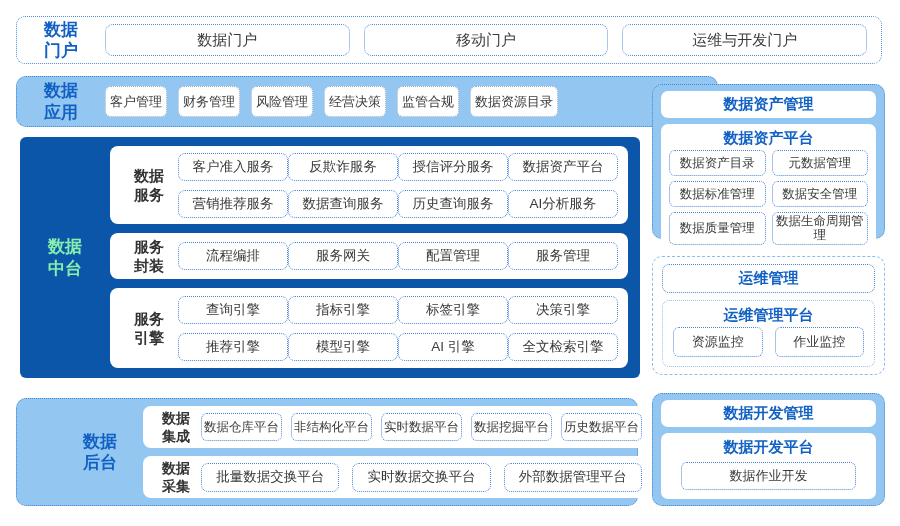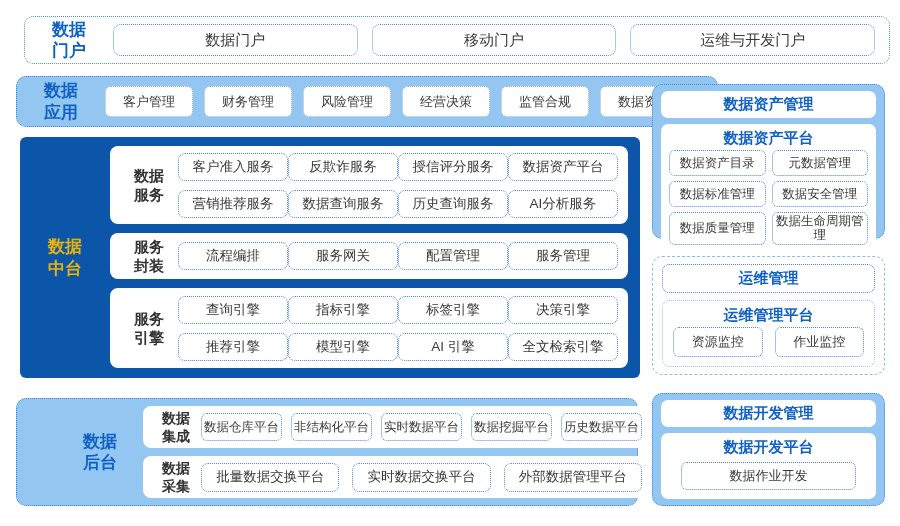--- a/index.html
+++ b/index.html
@@ -8,35 +8,35 @@
   .abs{position:absolute;box-sizing:border-box;}
 
   
   .side-label{flex:none;width:88px;display:flex;align-items:center;justify-content:center;
     font-weight:bold;font-size:17px;line-height:1.25;color:#1161c4;}
   .side-label span{display:inline-block;width:2.15em;text-align:center;word-break:break-all;}
   .chip{display:flex;align-items:center;justify-content:center;color:#3a3a3a;background:#fff;
     white-space:nowrap;}
 
   
-  .portal{left:24px;top:16px;width:866px;height:48px;background:#fff;
+  .portal{left:16px;top:16px;width:866px;height:48px;background:#fff;
     border:1px dotted #4a90d9;border-radius:9px;display:flex;align-items:center;padding:0 14px 0 0;}
   .portal-items{flex:1;display:flex;gap:14px;}
   .portal .chip{flex:1;height:30px;border:1px dotted #4a90d9;border-radius:8px;font-size:15px;}
 
   
   .apps{left:16px;top:76px;width:702px;height:51px;background:#93c7f1;
     border:1px dotted #3f87d2;border-radius:10px;display:flex;align-items:center;padding:0 8px 0 0;}
   .apps-items{flex:1;display:flex;gap:11px;align-items:center;}
-  .apps .chip{height:29px;border:1px dotted #94a9c4;border-radius:6px;font-size:13px;padding:0 17px;}
+  .apps .chip{height:29px;border:1px dotted #94a9c4;border-radius:6px;font-size:13px;padding:0 4px;}
 
   
   .middle{left:20px;top:137px;width:620px;height:241px;background:#0c56a9;border-radius:6px;
     display:flex;}
-  .middle .side-label{width:90px;color:#eab308;}
+  .middle .side-label{width:90px;color:#86efac;}
   .mid-panels{flex:1;display:flex;flex-direction:column;gap:9px;padding:9px 12px 10px 0;box-sizing:border-box;}
   .panel{background:#fff;border-radius:8px;display:flex;align-items:center;padding:0 10px 0 10px;box-sizing:border-box;}
   .panel.p1{height:78px;}
   .panel.p2{height:46px;}
   .panel.p3{flex:1;}
   .gl{flex:none;width:58px;display:flex;align-items:center;justify-content:center;
     font-weight:bold;font-size:15px;line-height:1.3;color:#333;}
   .gl span{display:inline-block;width:2.15em;text-align:center;word-break:break-all;}
   .rows{flex:1;display:flex;flex-direction:column;gap:9px;}
   .row{display:flex;gap:0;}

